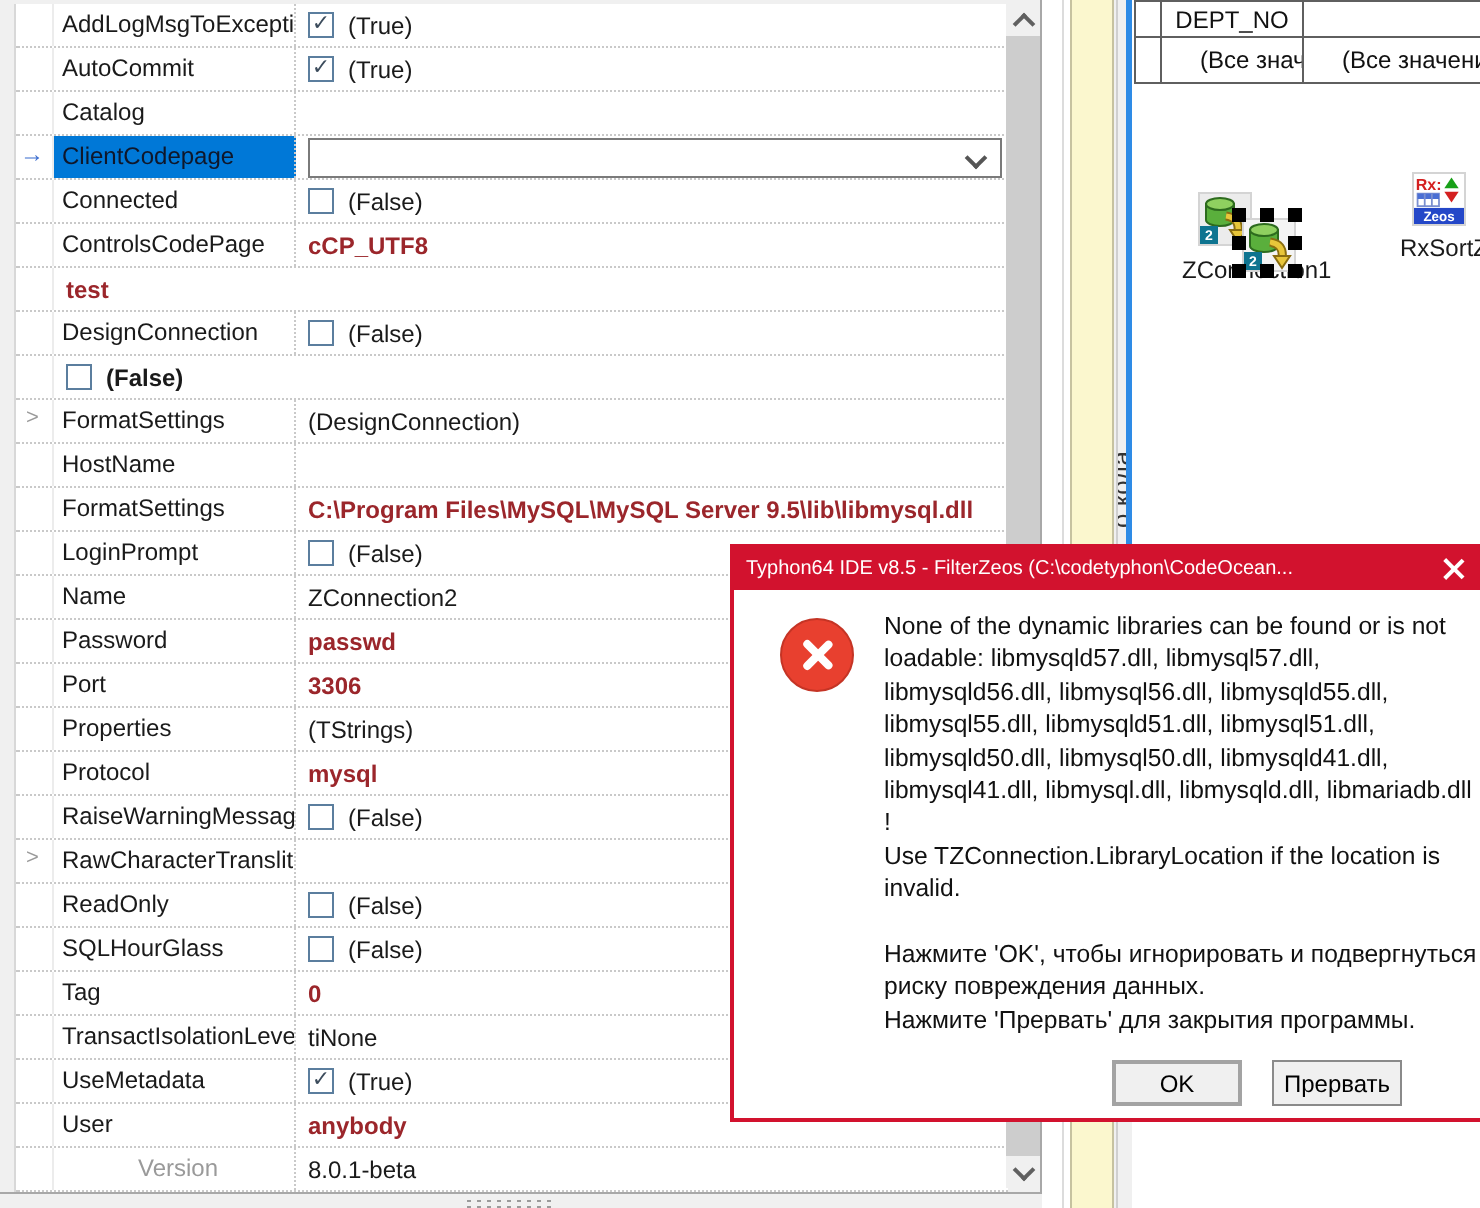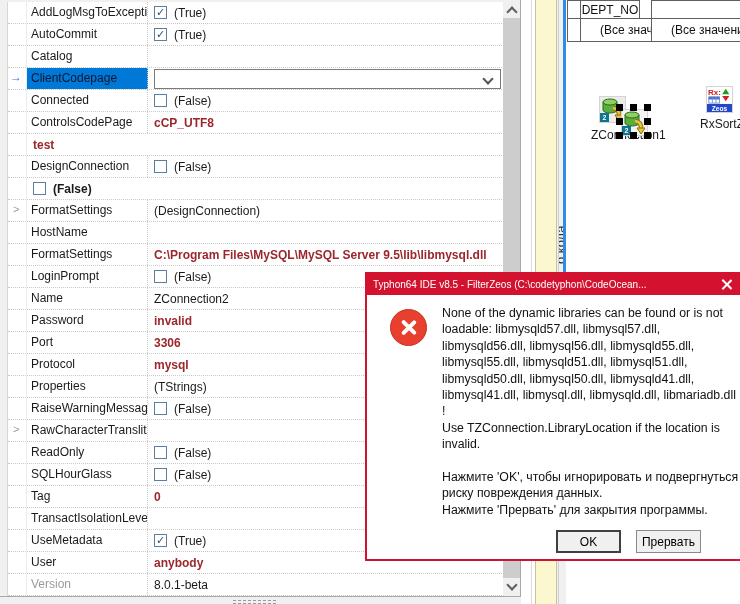--- a/index.html
+++ b/index.html
@@ -11,21 +11,21 @@
   #insp-rows{position:absolute;left:7px;top:2px;width:496px;height:594px;background:#fff;
              border-left:1px solid #d8d8d8;overflow:hidden;}
   .prow{display:flex;height:22px;box-sizing:border-box;border-bottom:1px dotted #c9c9c9;
         align-items:center;font-size:12px;}
   .gcell{flex:0 0 18px;width:18px;height:100%;border-right:1px solid #ececec;position:relative;}
   .garrow{position:absolute;left:2px;top:2px;color:#3f6fd0;font-weight:bold;font-size:12px;}
   .gexpand{position:absolute;left:5px;top:3px;color:#9a9a9a;font-size:11px;}
   .ncell{flex:0 0 121px;width:121px;height:100%;line-height:21px;padding-left:4px;box-sizing:border-box;
          border-right:1px dotted #c9c9c9;white-space:nowrap;overflow:hidden;}
   .ncell.sel{background:#0078d7;color:#0f172a;}
-  .ncell.gray{color:#9a9a9a;}
+  .ncell.gray{color:#9a9a9a;text-align:center;}
   .vcell{flex:1;height:100%;display:flex;align-items:center;padding-left:6px;box-sizing:border-box;
          white-space:nowrap;overflow:hidden;}
   .vtext{font-size:12px;}
   .vtext.mod{color:#9b262b;font-weight:bold;}
   .vtext.b{font-weight:bold;}
   .cb{flex:0 0 13px;width:13px;height:13px;box-sizing:border-box;border:1px solid #5b7e9e;background:#fff;
       margin-right:7px;font-size:11px;line-height:11px;text-align:center;color:#3c4c5c;}
   .combo{flex:1;height:20px;box-sizing:border-box;border:1px solid #7a7a7a;background:#fff;
          position:relative;margin-right:3px;}
   .chev{position:absolute;right:8px;top:5px;width:6px;height:6px;border-right:2px solid #555;
@@ -76,21 +76,21 @@
   .dclose::before{transform:rotate(45deg);}.dclose::after{transform:rotate(-45deg);}
   .derr{position:absolute;left:23px;top:35px;width:37px;height:37px;border-radius:50%;
         background:#e8402f;border:1px solid #c53425;box-sizing:border-box;}
   .derr::before,.derr::after{content:"";position:absolute;left:16px;top:8px;width:3.6px;height:19px;
         background:#fff;border-radius:2px;}
   .derr::before{transform:rotate(45deg);}.derr::after{transform:rotate(-45deg);}
   .dmsg{position:absolute;left:75px;top:31px;width:330px;font-size:12.3px;line-height:16.4px;color:#111;}
   .dmsg div{white-space:nowrap;min-height:16.4px;}
   .dbtn{position:absolute;top:256px;width:65px;height:23px;background:#f0f0f0;font-size:12px;
         font-family:"Liberation Sans",sans-serif;text-align:center;padding:0;}
-  .dbtn.ok{left:189px;border:2px solid #404040;}
+  .dbtn.ok{left:189px;border:2px solid #a3a3a3;}
   .dbtn.abort{left:269px;border:1px solid #8a8a8a;}
 </style>
 </head>
 <body>
 
 <div id="inspector">
   <div id="insp-rows">
       <div class="prow">
         <div class="gcell"></div>
         <div class="ncell">AddLogMsgToExceptio</div>
@@ -192,42 +192,42 @@
         <div class="gcell"></div>
         <div class="ncell">Name</div>
         <div class="vcell">
           <span class="vtext">ZConnection2</span>
         </div>
       </div>
       <div class="prow">
         <div class="gcell"></div>
         <div class="ncell">Password</div>
         <div class="vcell">
-          <span class="vtext mod">invalid</span>
+          <span class="vtext mod">passwd</span>
         </div>
       </div>
       <div class="prow">
         <div class="gcell"></div>
         <div class="ncell">Port</div>
         <div class="vcell">
           <span class="vtext mod">3306</span>
         </div>
       </div>
       <div class="prow">
         <div class="gcell"></div>
+        <div class="ncell">Properties</div>
+        <div class="vcell">
+          <span class="vtext">(TStrings)</span>
+        </div>
+      </div>
+      <div class="prow">
+        <div class="gcell"></div>
         <div class="ncell">Protocol</div>
         <div class="vcell">
           <span class="vtext mod">mysql</span>
-        </div>
-      </div>
-      <div class="prow">
-        <div class="gcell"></div>
-        <div class="ncell">Properties</div>
-        <div class="vcell">
-          <span class="vtext">(TStrings)</span>
         </div>
       </div>
       <div class="prow">
         <div class="gcell"></div>
         <div class="ncell">RaiseWarningMessage</div>
         <div class="vcell">
           <span class="cb"></span>
           <span class="vtext">(False)</span>
         </div>
       </div>
@@ -256,20 +256,23 @@
       <div class="prow">
         <div class="gcell"></div>
         <div class="ncell">Tag</div>
         <div class="vcell">
           <span class="vtext mod">0</span>
         </div>
       </div>
       <div class="prow">
         <div class="gcell"></div>
         <div class="ncell">TransactIsolationLevel</div>
+        <div class="vcell">
+          <span class="vtext">tiNone</span>
+        </div>
       </div>
       <div class="prow">
         <div class="gcell"></div>
         <div class="ncell">UseMetadata</div>
         <div class="vcell">
           <span class="cb">✓</span>
           <span class="vtext">(True)</span>
         </div>
       </div>
       <div class="prow">
@@ -303,21 +306,21 @@
 
 <div id="gap-white"></div>
 <div id="gap-line"></div>
 <div id="yellow-tab"></div>
 <div id="tab-label">о кода</div>
 <div id="gray-line"></div>
 <div id="designer"></div>
 <div id="blue-line"></div>
 
 <div class="fcell" style="left:567px;top:0;width:14px;height:19px;"></div>
-<div class="fcell" style="left:580px;top:0;width:60px;height:19px;">DEPT_NO</div>
+<div class="fcell" style="left:580px;top:0;width:72px;height:19px;">DEPT_NO</div>
 <div class="fcell" style="left:651px;top:0;width:90px;height:19px;"></div>
 <div class="fcell" style="left:567px;top:18px;width:14px;height:24px;"></div>
 <div class="fcell left" style="left:580px;top:18px;width:72px;height:24px;">(Все значен</div>
 <div class="fcell left" style="left:651px;top:18px;width:90px;height:24px;">(Все значения)</div>
 
 <div class="ccaption" style="left:591px;top:128px;">ZConnection1</div>
 <div class="ctile" style="left:599px;top:96px;">
   <svg width="25" height="25" viewBox="0 0 25 25">
     <path d="M3 5 v8 a7 3 0 0 0 14 0 v-8 z" fill="#5aaf3c" stroke="#2d6b1e"></path>
     <ellipse cx="10" cy="5" rx="7" ry="3" fill="#8fd060" stroke="#2d6b1e"></ellipse>

